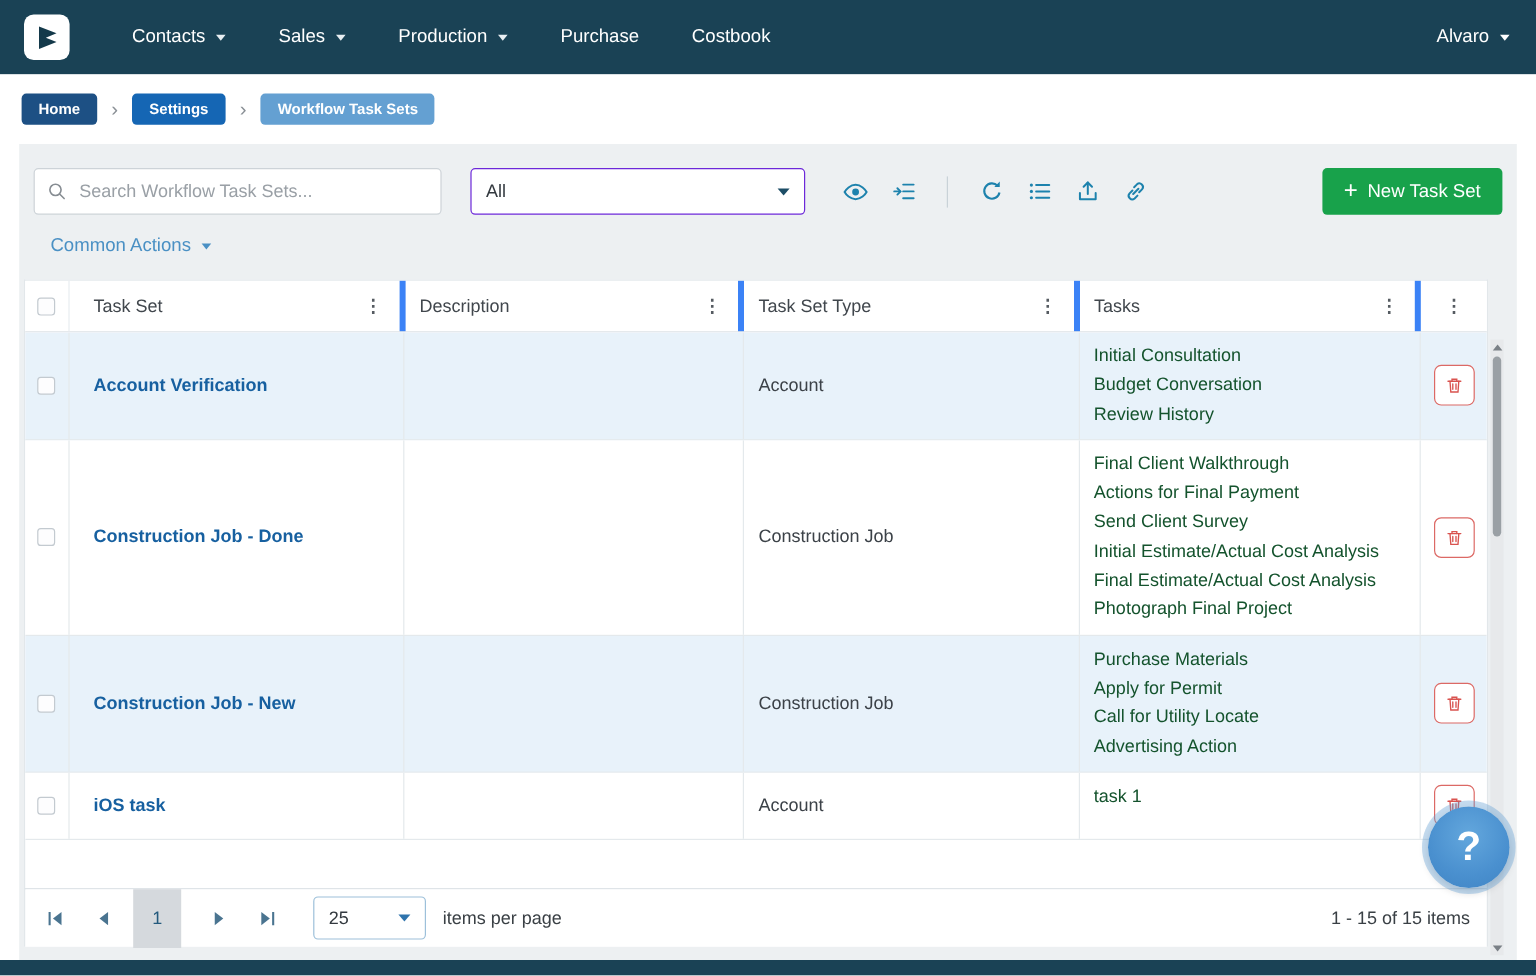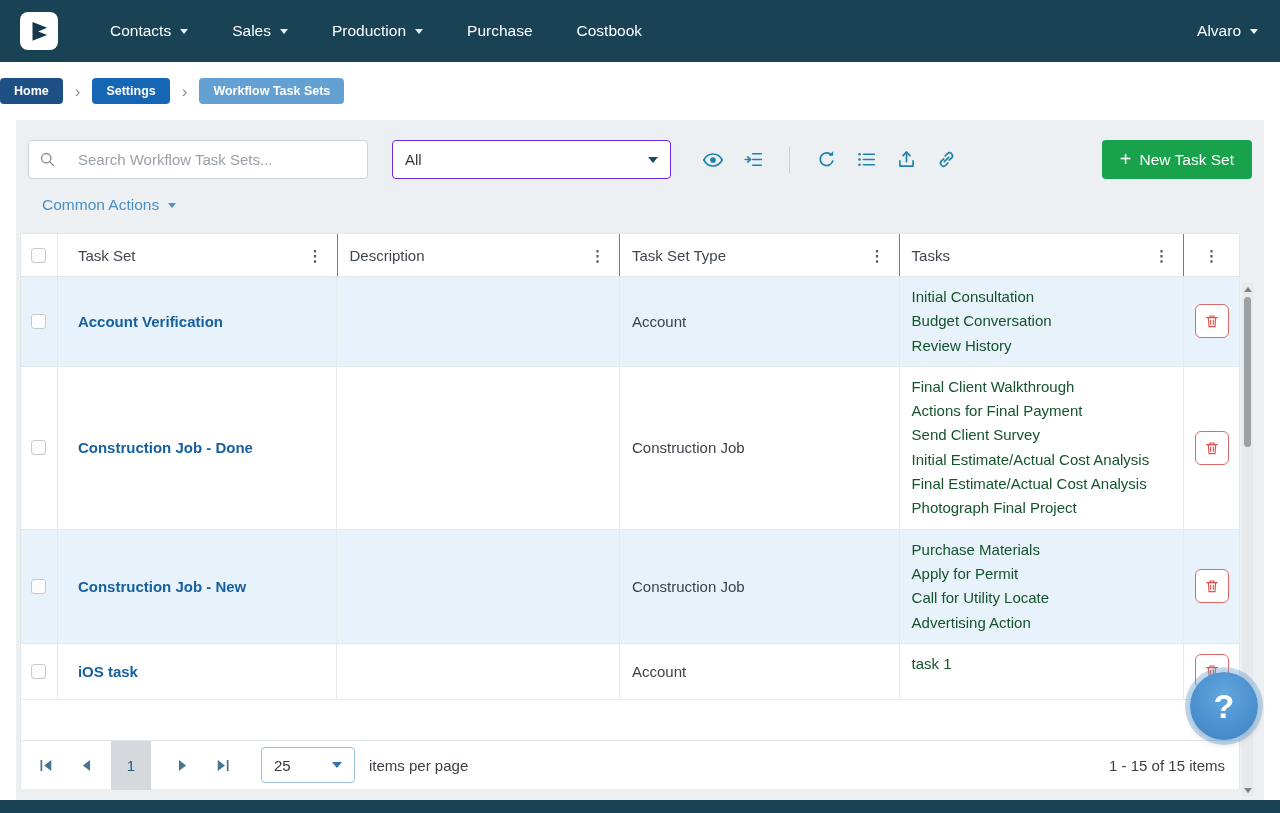--- a/index.html
+++ b/index.html
@@ -19,50 +19,50 @@
 
   
   .navbar{position:absolute;left:0;top:0;width:1280px;height:62px;background:var(--navbar);display:flex;align-items:center;}
   .logo{width:38px;height:38px;background:#fff;border-radius:8px;margin-left:20px;display:flex;align-items:center;justify-content:center;cursor:pointer;}
   .nav-items{display:flex;align-items:center;gap:44px;margin-left:52px;}
   .nav-item{display:flex;align-items:center;gap:9px;color:#fff;font-size:15.5px;font-weight:500;cursor:pointer;}
   .nav-item .tri{color:#e8eef2;}
   .user-menu{margin-left:auto;margin-right:22px;display:flex;align-items:center;gap:9px;color:#fff;font-size:15.5px;font-weight:500;cursor:pointer;}
 
   
-  .crumbbar{position:absolute;left:0;top:62px;width:1280px;height:58px;background:#fff;display:flex;align-items:center;gap:12px;}
+  .crumbbar{position:absolute;left:0;top:62px;width:1280px;height:58px;background:#fff;display:flex;align-items:center;padding-left:18px;gap:12px;}
   .crumb{border:none;color:#fff;font-size:12.5px;font-weight:700;font-family:inherit;height:26px;padding:0 14px;border-radius:4px;cursor:pointer;}
   .crumb-0{background:#1d5084;}
   .crumb-1{background:#1566b4;}
   .crumb-2{background:#64a0d2;}
   .crumb-sep{color:#8a9096;font-size:17px;line-height:1;}
 
   
   .panel{position:absolute;left:16px;top:120px;width:1248px;height:680px;background:#edf0f2;}
 
   
   .toolbar{position:absolute;left:12px;right:12px;top:20px;height:39px;display:flex;align-items:center;}
   .searchbox{width:340px;height:39px;background:#fff;border:1px solid #cdd3d8;border-radius:4px;display:flex;align-items:center;padding:0 10px;}
-  .searchbox input{border:none;outline:none;flex:1;font-family:inherit;font-size:15px;color:#33393f;margin-left:20px;background:transparent;}
+  .searchbox input{border:none;outline:none;flex:1;font-family:inherit;font-size:15px;color:#33393f;margin-left:8px;background:transparent;}
   .searchbox input::placeholder{color:#9aa0a6;}
   .filterbox{width:279px;height:39px;margin-left:24px;background:#fff;border:1px solid #6d28d9;border-radius:4px;display:flex;align-items:center;padding:0 12px;font-size:15px;color:#33393f;cursor:pointer;}
   .filterbox .tri{margin-left:auto;color:#1c4d66;}
   .tool-icons{display:flex;align-items:center;gap:16px;margin-left:30px;color:var(--icon-teal);}
   .tool-btn{width:24px;height:24px;display:flex;align-items:center;justify-content:center;cursor:pointer;}
   .vdiv{width:1px;height:26px;background:#c9d2d8;margin:0 8px;}
   .new-btn{margin-left:auto;height:39px;background:var(--accent-green);color:#fff;border:none;border-radius:4px;font-family:inherit;font-size:15.5px;font-weight:500;display:flex;align-items:center;gap:8px;padding:0 18px;cursor:pointer;}
   .new-btn .plus{font-size:20px;font-weight:400;line-height:1;margin-top:-2px;}
 
   
   .common-actions{position:absolute;left:26px;top:76px;display:flex;align-items:center;gap:9px;color:#4a90c4;font-size:15.5px;cursor:pointer;}
 
   
   .grid{position:absolute;left:4px;top:113px;width:1220px;background:#fff;border:1px solid #e2e7ea;border-bottom:none;}
   .thead{display:flex;height:43px;background:#fff;border-bottom:1px solid #dfe4e8;}
-  .hcell{display:flex;align-items:center;padding-left:12px;padding-right:10px;font-size:15px;color:#41474d;border-right:1px solid #3b82f6;}
+  .hcell{display:flex;align-items:center;padding-left:12px;padding-right:10px;font-size:15px;color:#41474d;border-right:5px solid #3b82f6;}
   .hcell .hlabel{white-space:nowrap;}
   .kebab{margin-left:auto;color:#555b61;font-size:15px;font-weight:700;cursor:pointer;padding:0 4px;line-height:1;}
   .c-check{width:37px;display:flex;align-items:center;justify-content:center;border-right:1px solid #e8edf0;}
   .col-0,.c-name{width:280px;}
   .col-1,.c-desc{width:283px;}
   .col-2,.c-type{width:280px;}
   .col-3,.c-tasks{width:285px;}
   .c-act{width:55px;display:flex;align-items:center;justify-content:center;border-right:none !important;}
   .hcell.col-0{padding-left:20px;}
   .thead .c-act .kebab{margin:0;}

